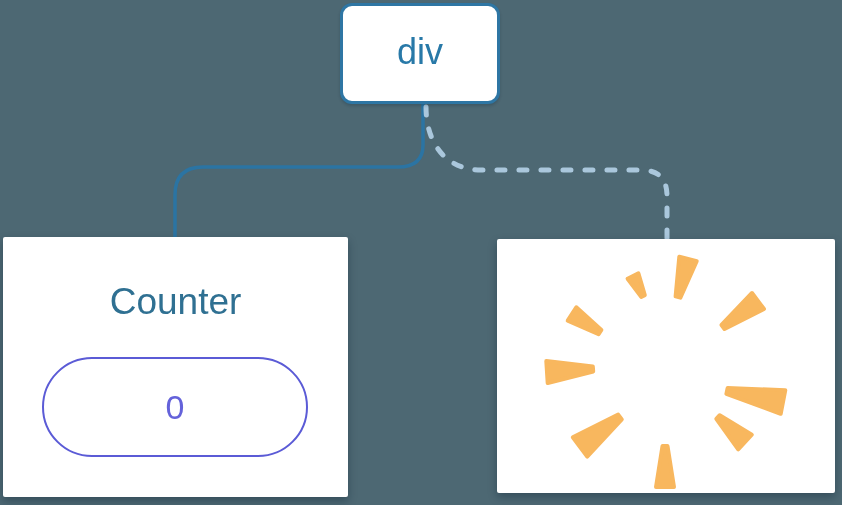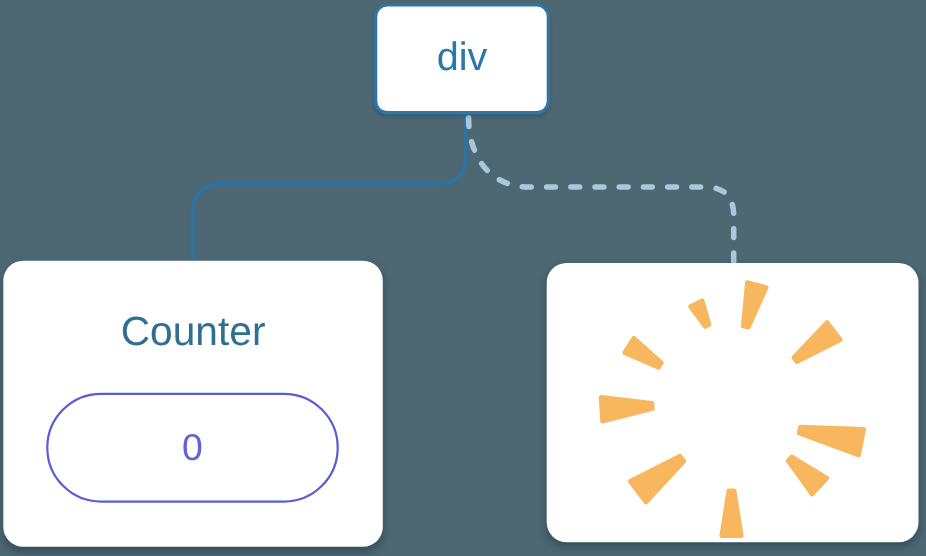--- a/index.html
+++ b/index.html
@@ -27,21 +27,21 @@
     background:var(--background);
     overflow:hidden;
   }
   .connectors{
     position:absolute;left:0;top:0;width:842px;height:505px;
     pointer-events:none;
   }
   .card{
     position:absolute;
     background:var(--card-bg);
-    border-radius:18px;
+    border-radius:2px;
     box-shadow:0 4px 8px rgba(10,30,45,.35);
   }
   .node-root{
     position:absolute;
     left:340px;top:3px;width:160px;height:101px;
     background:var(--card-bg);
     border:3px solid var(--node-border);
     border-radius:12px;
     display:flex;align-items:center;justify-content:center;
     box-shadow:0 2px 3px rgba(10,30,45,.2);

